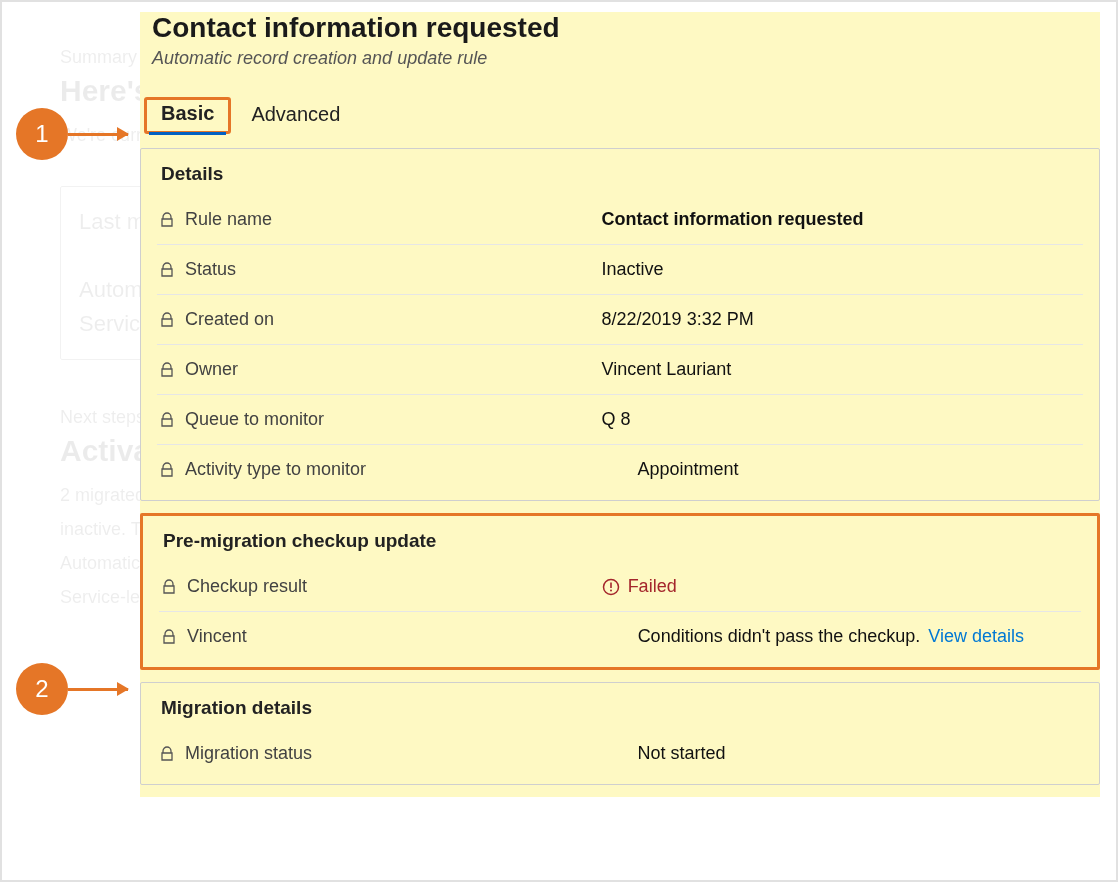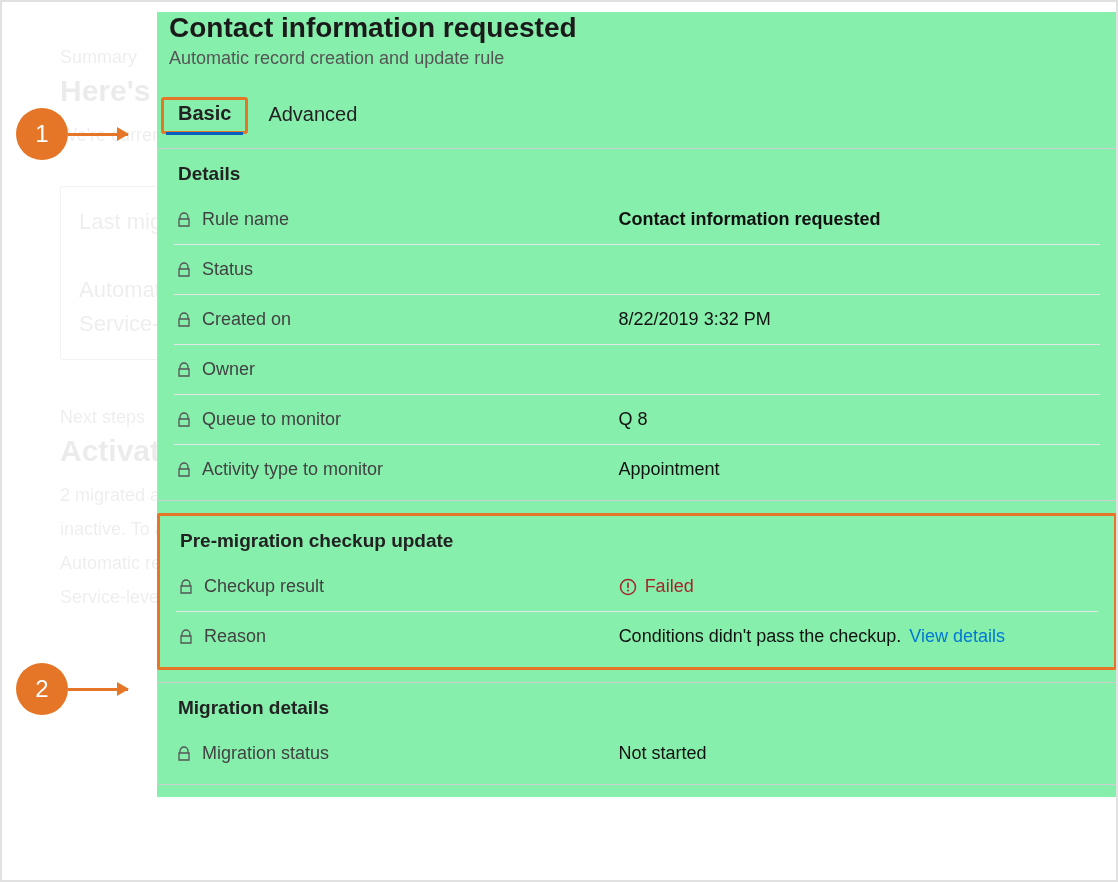--- a/index.html
+++ b/index.html
@@ -4,33 +4,33 @@
 <style>
   html,body{margin:0;padding:0;background:#fff;font-family:"Segoe UI",Arial,sans-serif;color:#222;}
   body{width:1118px;height:882px;position:relative;overflow:hidden;}
   
   .ghost{position:absolute;left:60px;top:40px;right:40px;bottom:20px;color:rgba(0,0,0,0.07);font-size:22px;line-height:34px;pointer-events:none;}
   .ghost h2{font-size:30px;margin:0 0 10px 0;color:rgba(0,0,0,0.08);}
   .ghost .box{border:1px solid rgba(0,0,0,0.05);padding:18px;border-radius:2px;margin-bottom:40px;}
   .ghost .small{font-size:18px;}
 
   
-  .panel{position:absolute;left:157px;top:12px;width:960px;background:#86efac;}
+  .panel{position:absolute;left:140px;top:12px;width:960px;background:#fef9c3;}
   .title{font-size:28px;font-weight:700;margin:0 0 4px 12px;color:#1a1a1a;}
-  .subtitle{font-size:18px;color:#555;margin:0 0 28px 12px;}
+  .subtitle{font-size:18px;color:#555;margin:0 0 28px 12px;font-style:italic;}
   .tabs{display:flex;gap:8px;margin:0 0 14px 4px;}
   .tab{font-size:20px;padding:6px 12px 8px 12px;color:#222;cursor:pointer;text-align:center;}
   .tab.active{font-weight:700;border-bottom:3px solid #0260c2;}
   .tab-box{border:3px solid #e57627;border-radius:3px;padding:2px;display:inline-block;}
 
   .card{border:1px solid #cfcfcf;border-radius:2px;margin:0 0 12px 0;padding:14px 16px 6px 16px;}
   .card.highlight{border:3px solid #e57627;}
   .card-title{font-size:19px;font-weight:700;margin:0 0 10px 4px;}
   .row{display:flex;align-items:center;padding:14px 2px;border-bottom:1px solid #e6e6e6;}
-  .row:last-child{border-bottom:none;}
+  .row:last-child{border-bottom:none;gap:36px;}
   .row .label{display:flex;align-items:center;gap:10px;width:48%;font-size:18px;color:#424242;}
   .row .value{flex:1;font-size:18px;color:#111;display:flex;align-items:center;gap:8px;}
   .value.bold{font-weight:700;}
   .value .fail{color:#a4262c;display:flex;align-items:center;gap:8px;justify-content:space-between;}
   .value a{color:#0078d4;text-decoration:none;}
 
   .lock-icon{width:16px;height:16px;flex-shrink:0;}
   .lock-icon svg{display:block;}
   .err-icon{width:18px;height:18px;}
 
@@ -99,20 +99,21 @@
 
     <div class="row">
       <div class="label">
         <span class="lock-icon">
             <svg viewBox="0 0 16 16">
               <path fill="none" stroke="#555" stroke-width="1.3" d="M4 7V5a4 4 0 0 1 8 0v2 M3 7h10v7H3z"></path>
             </svg>
           </span>
         <span>Status</span>
       </div>
+      <div class="value">Inactive</div>
     </div>
 
     <div class="row">
       <div class="label">
         <span class="lock-icon">
             <svg viewBox="0 0 16 16">
               <path fill="none" stroke="#555" stroke-width="1.3" d="M4 7V5a4 4 0 0 1 8 0v2 M3 7h10v7H3z"></path>
             </svg>
           </span>
         <span>Created on</span>
@@ -122,20 +123,21 @@
 
     <div class="row">
       <div class="label">
         <span class="lock-icon">
             <svg viewBox="0 0 16 16">
               <path fill="none" stroke="#555" stroke-width="1.3" d="M4 7V5a4 4 0 0 1 8 0v2 M3 7h10v7H3z"></path>
             </svg>
           </span>
         <span>Owner</span>
       </div>
+      <div class="value">Vincent Lauriant</div>
     </div>
 
     <div class="row">
       <div class="label">
         <span class="lock-icon">
             <svg viewBox="0 0 16 16">
               <path fill="none" stroke="#555" stroke-width="1.3" d="M4 7V5a4 4 0 0 1 8 0v2 M3 7h10v7H3z"></path>
             </svg>
           </span>
         <span>Queue to monitor</span>
@@ -180,21 +182,21 @@
       </div>
     </div>
 
     <div class="row">
       <div class="label">
         <span class="lock-icon">
             <svg viewBox="0 0 16 16">
               <path fill="none" stroke="#555" stroke-width="1.3" d="M4 7V5a4 4 0 0 1 8 0v2 M3 7h10v7H3z"></path>
             </svg>
           </span>
-        <span>Reason</span>
+        <span>Vincent</span>
       </div>
       <div class="value">
         <span>Conditions didn't pass the checkup. </span>
         <a href="#">View details</a>
       </div>
     </div>
   </div>
 
   <div class="card">
     <div class="card-title">Migration details</div>

